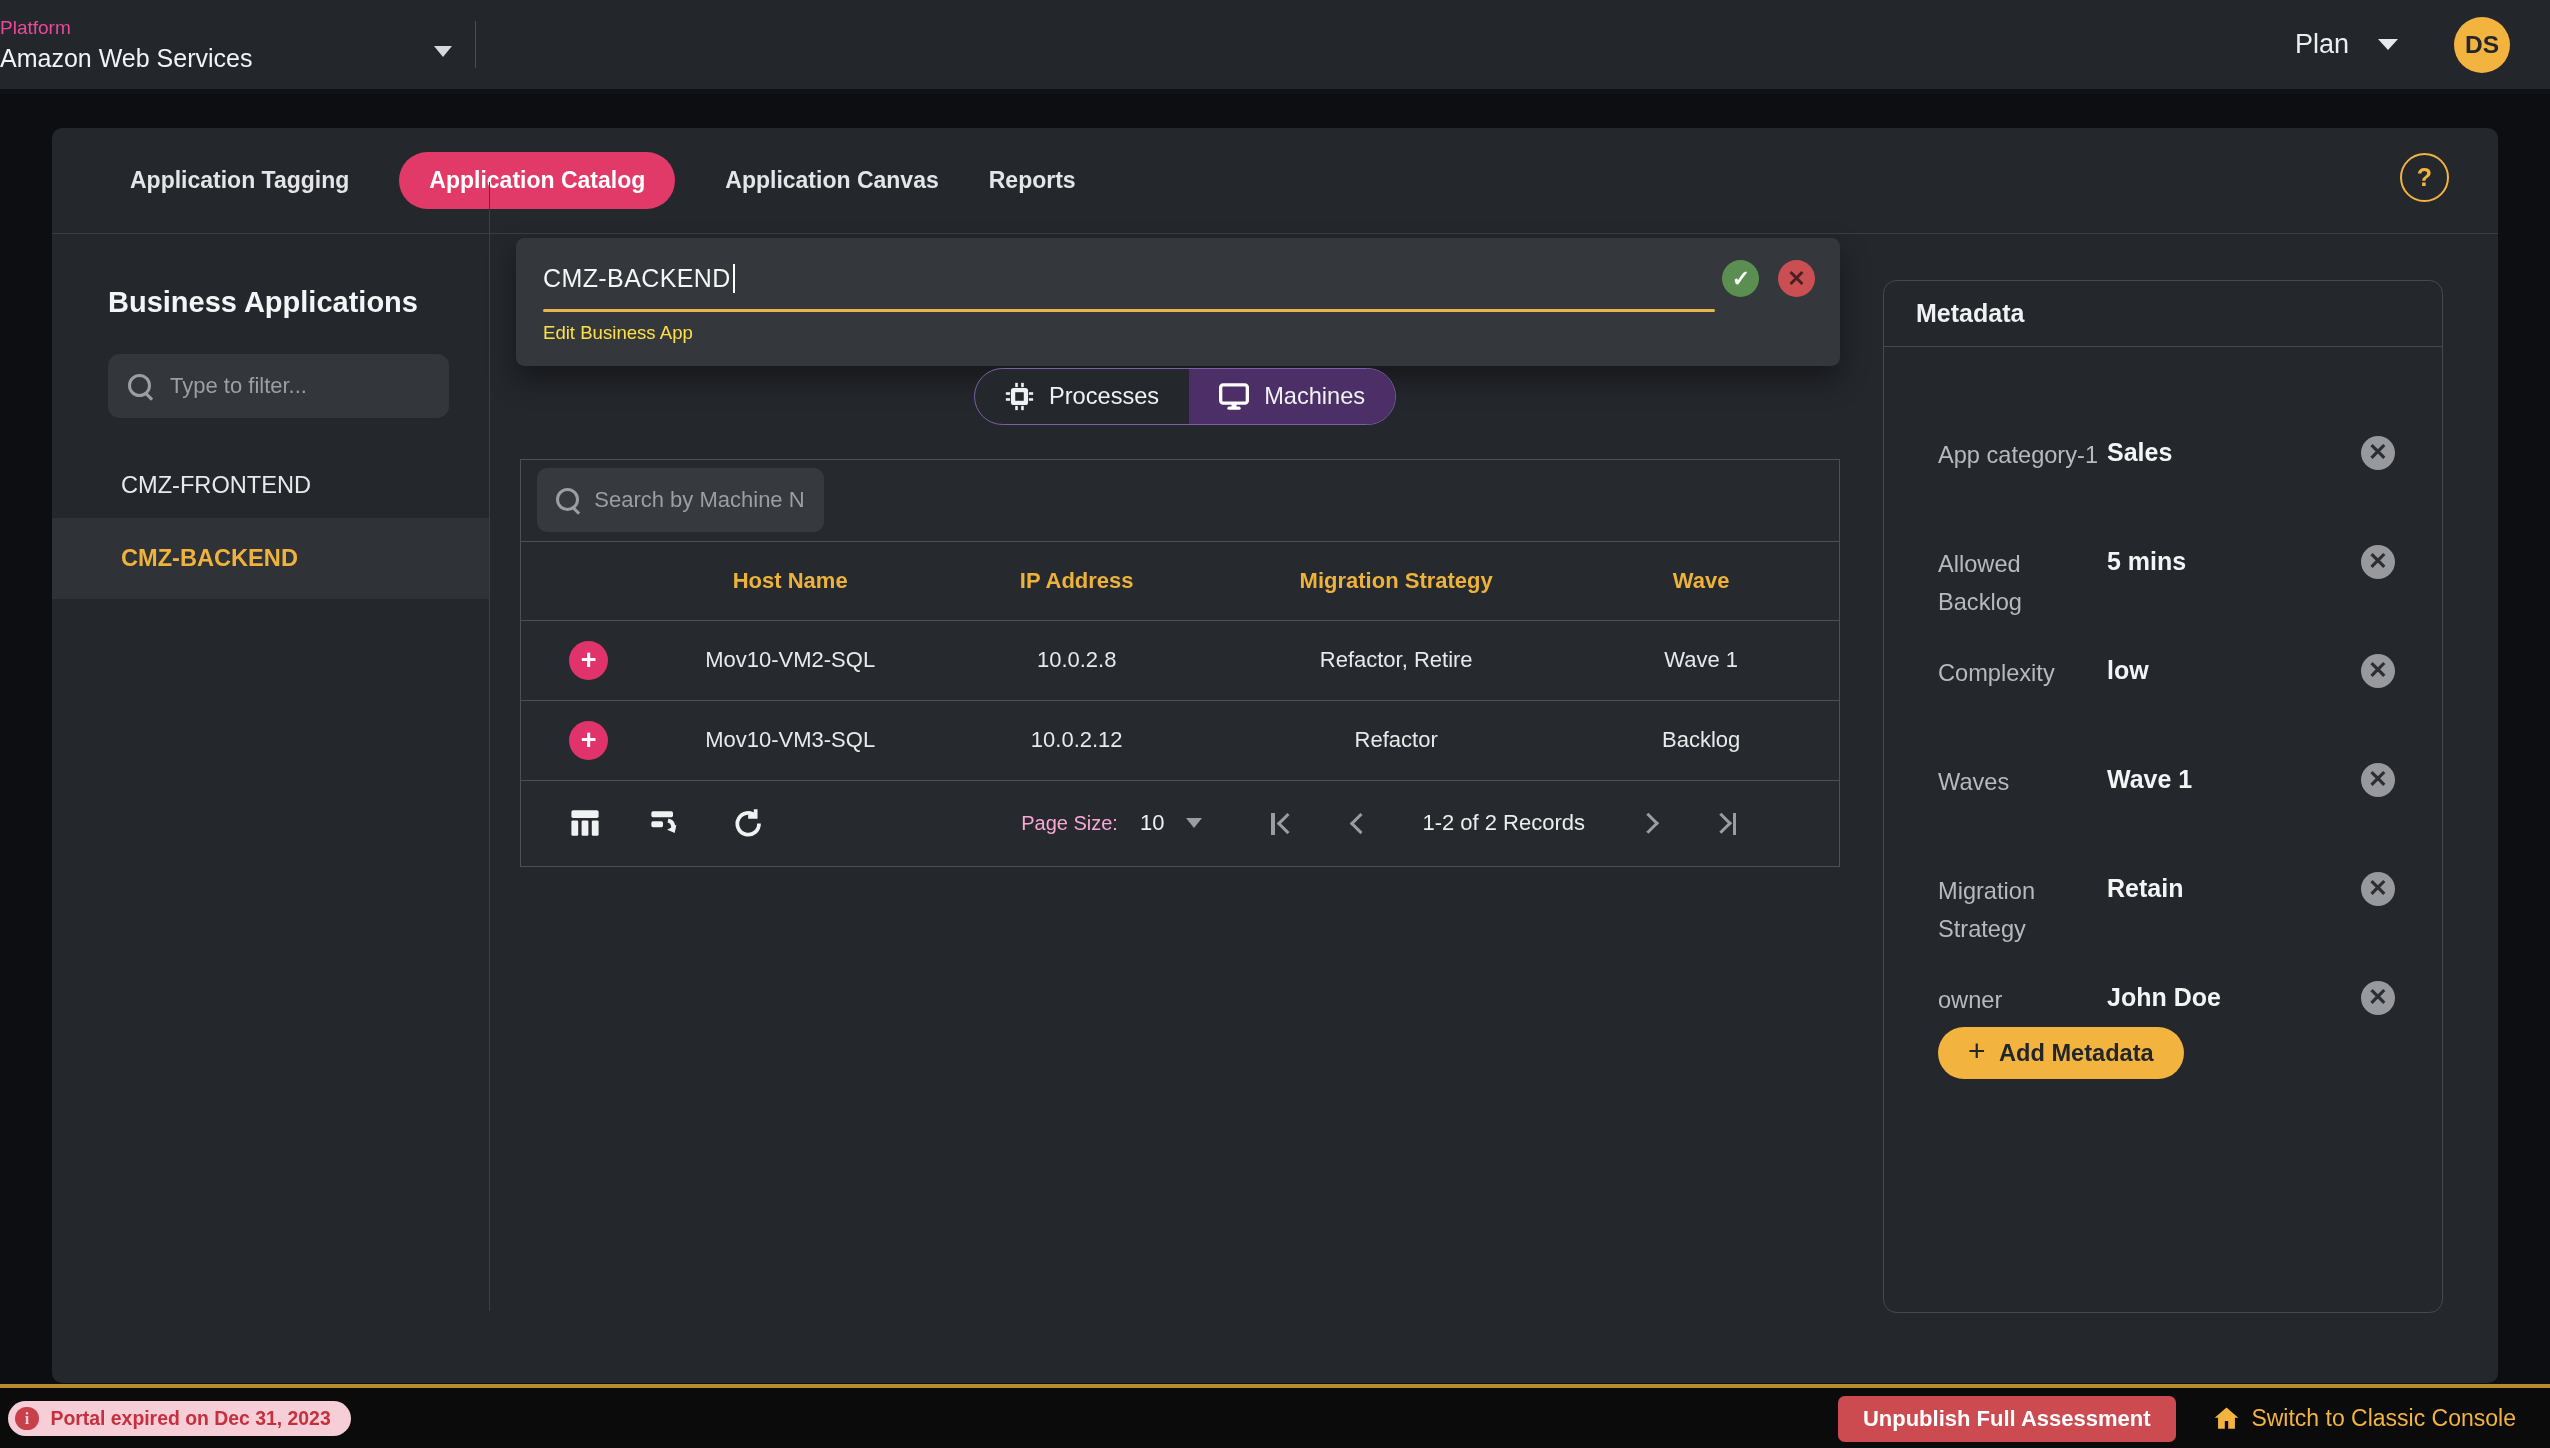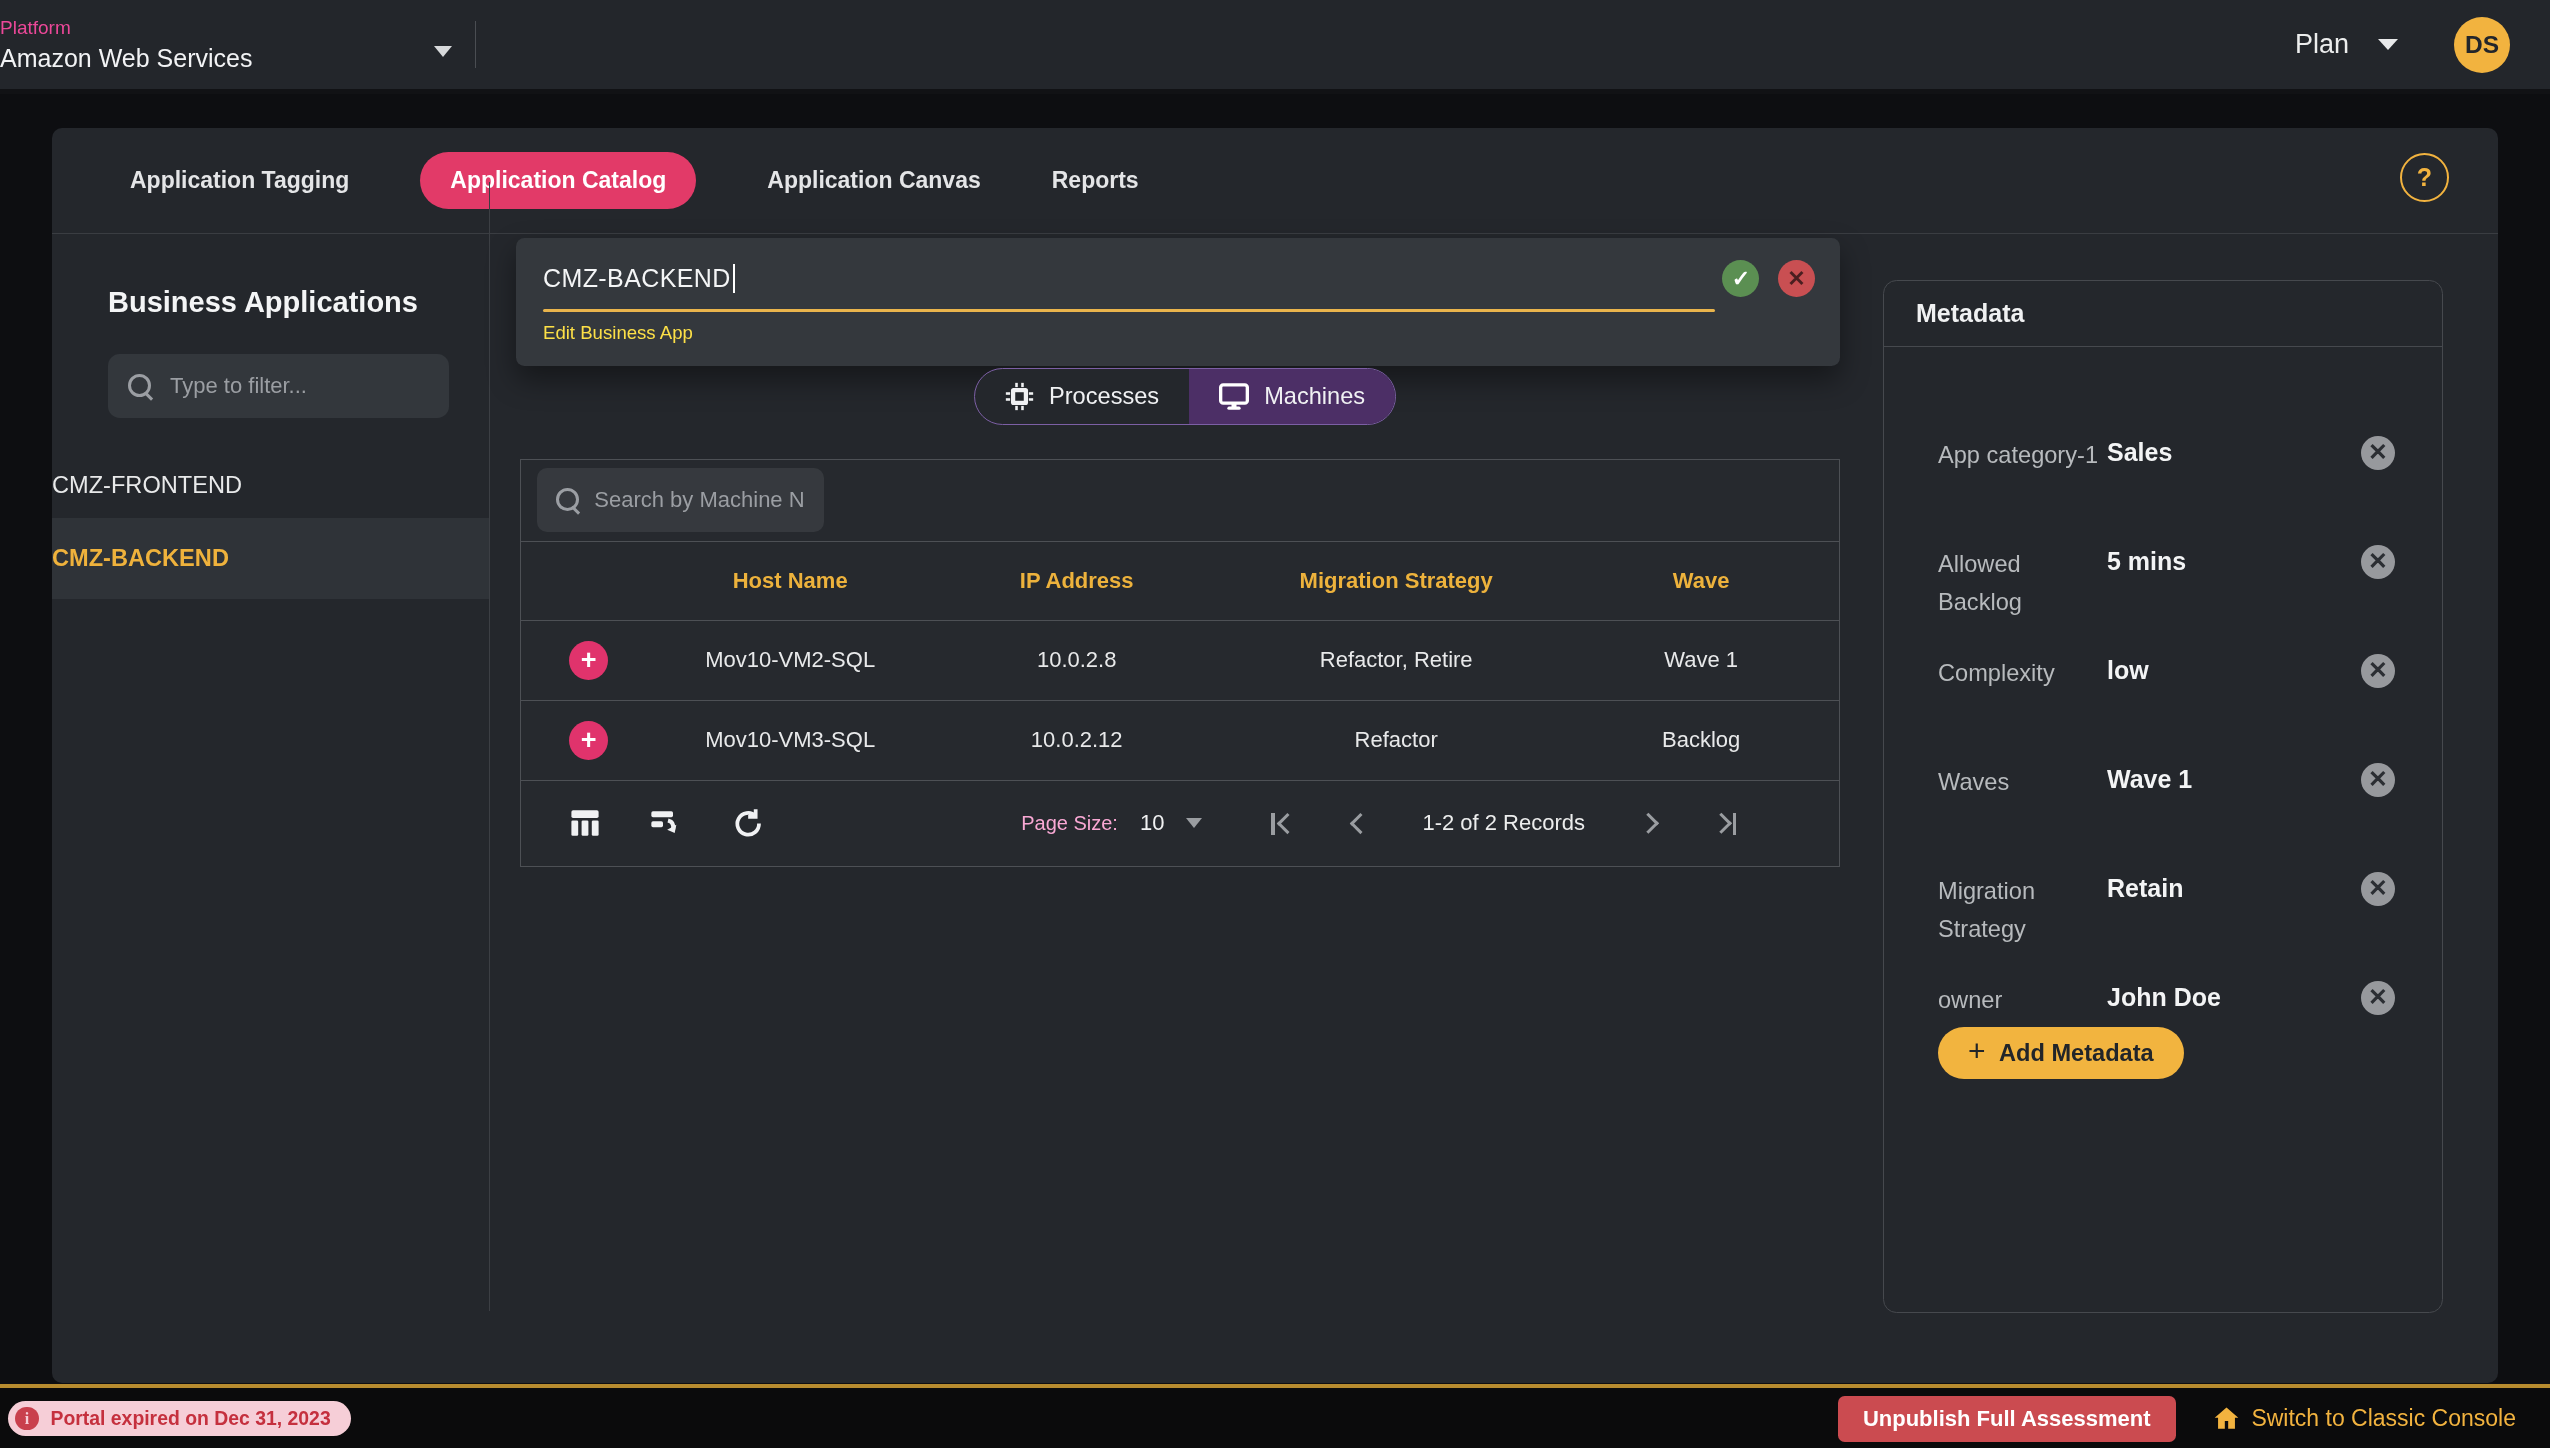--- a/index.html
+++ b/index.html
@@ -68,21 +68,21 @@
   }
   .search-glyph { position:relative; width:25px; height:25px; flex:0 0 auto; }
   .search-glyph::before { content:""; position:absolute; left:0; top:0; width:17px; height:17px; border:3.4px solid #9b9ea3; border-radius:50%; }
   .search-glyph::after { content:""; position:absolute; left:18.6px; top:17px; width:3.4px; height:10px; background:#9b9ea3; transform:rotate(-45deg); }
   .filter-input input, .machine-search input {
     background:transparent; border:none; outline:none; color:#d8dadd; font-size:22px; width:253px;
     font-family:"Liberation Sans","DejaVu Sans",sans-serif;
   }
   .filter-input input::placeholder, .machine-search input::placeholder { color:#9b9ea3; }
   .app-list { margin-top:34px; }
-  .app-item { height:66px; display:flex; align-items:center; font-size:23.6px; color:#e8e9ea; cursor:pointer; }
+  .app-item { height:66px; display:flex; align-items:center; padding-left:69px; font-size:23.6px; color:#e8e9ea; cursor:pointer; }
   .app-item.selected { height:81px; background:#2f3338; color:#efb23c; font-weight:700; }
   .vdivider { position:absolute; left:437px; top:54px; bottom:72px; width:0.8px; background:#3c3f44; }
   
   .content { position:absolute; left:464px; top:0; right:0; bottom:0; }
   .edit-panel {
     position:absolute; left:0; top:110px; width:1324px; height:128px;
     background:#34383d; border-radius:8.4px; box-shadow:0 13.5px 29px rgba(0,0,0,.4);
     padding:22px 25px 0 27px;
   }
   .edit-row { display:flex; align-items:center; }
@@ -193,21 +193,21 @@
   <div class="plan-wrap">
     <span class="plan-label">Plan</span>
     <span class="plan-caret"></span>
   </div>
   <div class="avatar">DS</div>
 </div>
 
 <div class="main-panel">
 
   <div class="tabbar">
-    <div style="display:flex;align-items:flex-start;gap:71px;">
+    <div style="display:flex;align-items:flex-start;gap:50px;">
         <div class="tab">Application Tagging</div>
         <div class="tab active">Application Catalog</div>
         <div class="tab">Application Canvas</div>
         <div class="tab">Reports</div>
       </div>
     <button class="help-btn">?</button>
   </div>
 
   <div class="sidebar">
     <div class="sidebar-title">Business Applications</div>

